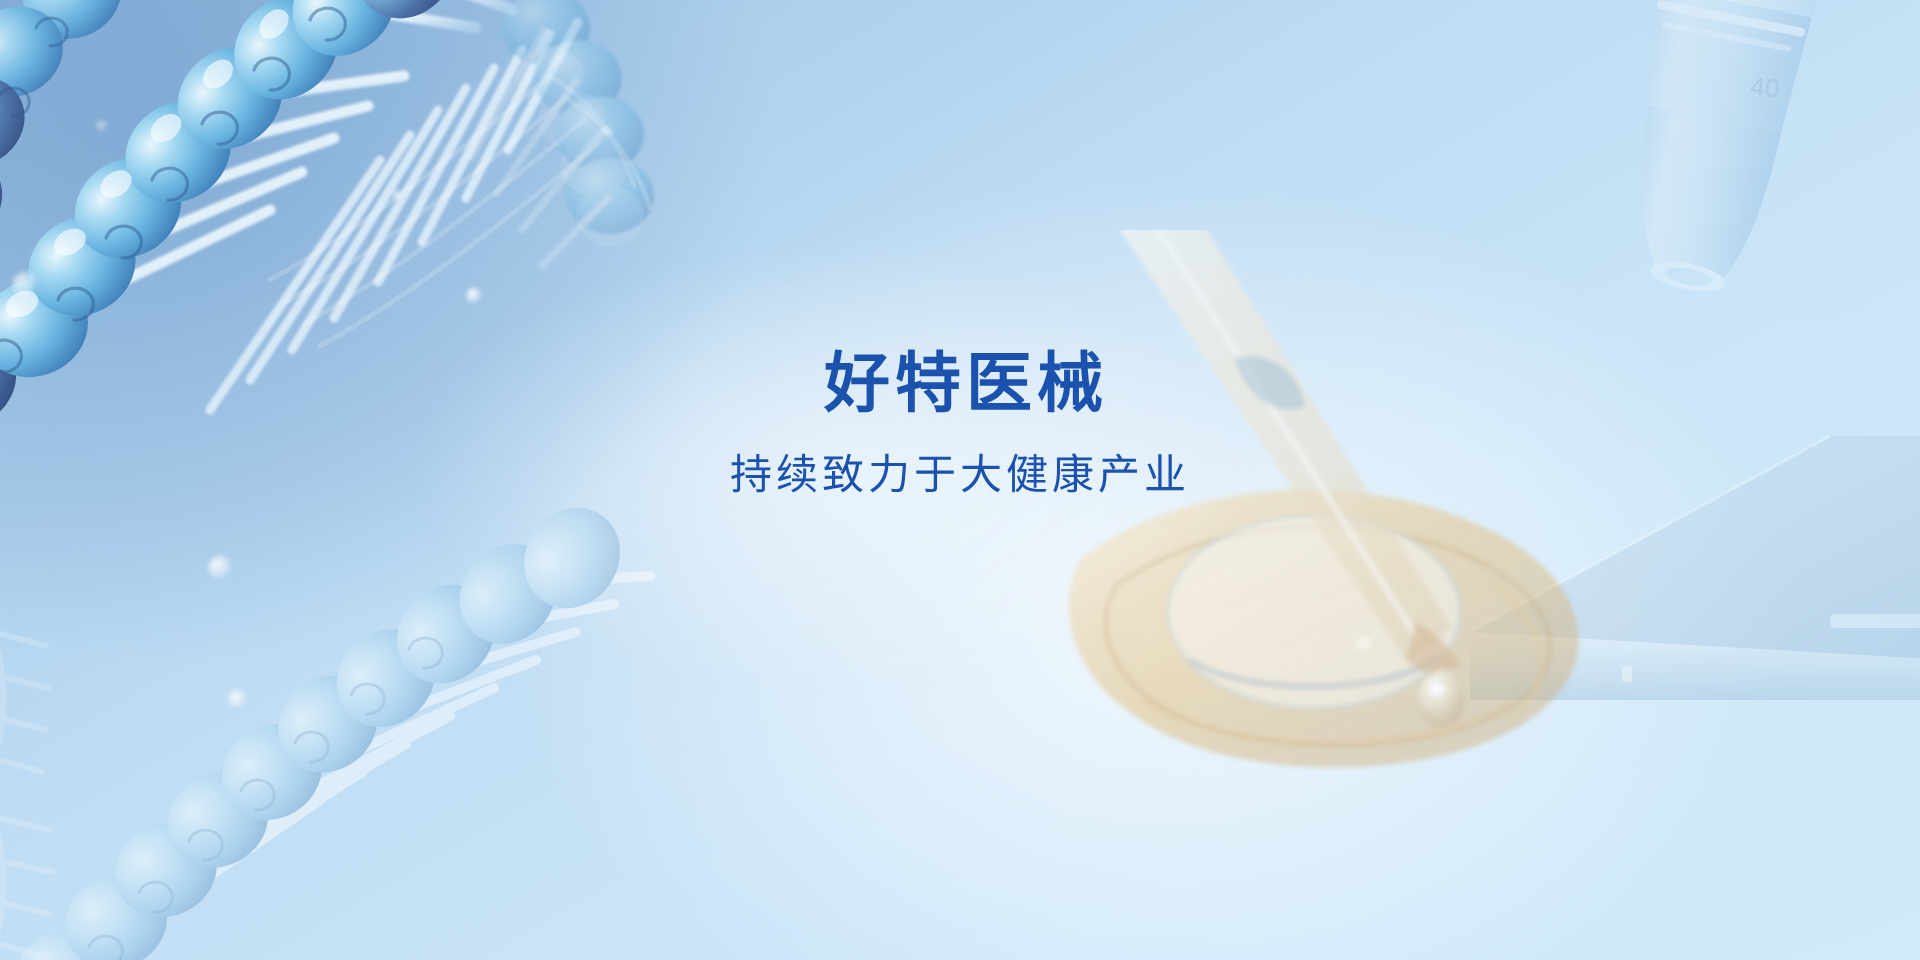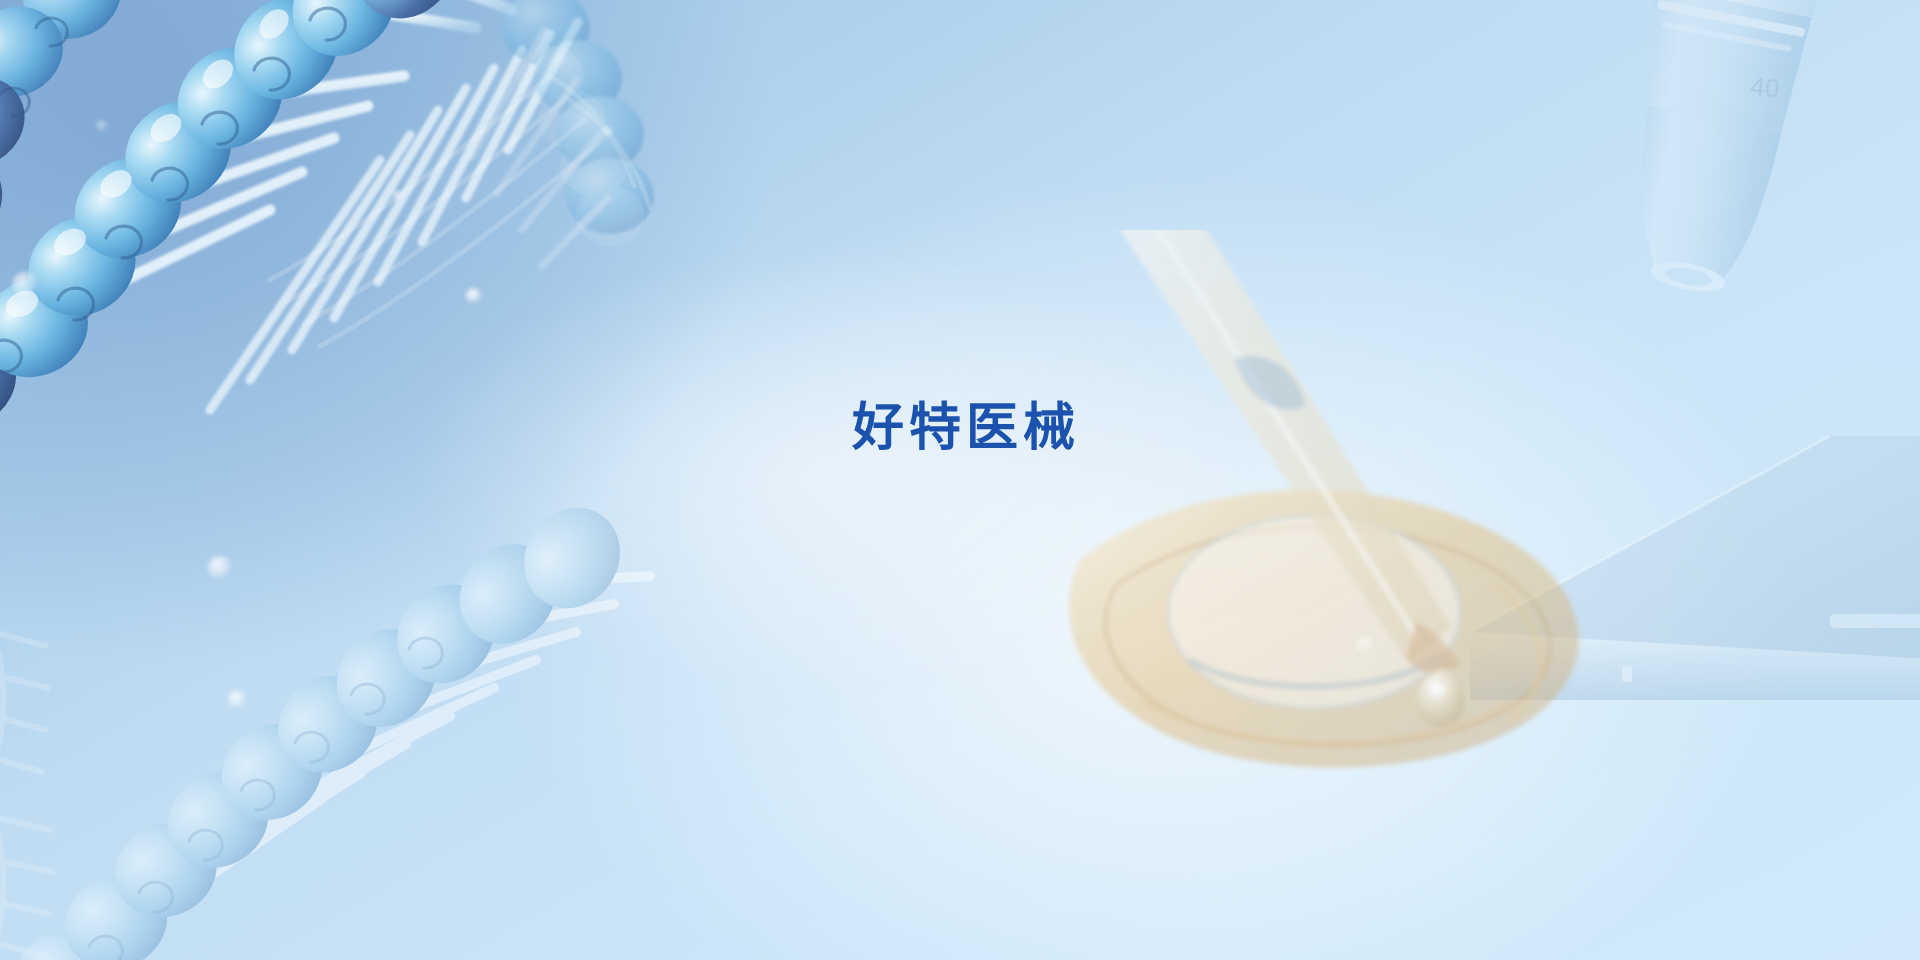--- a/index.html
+++ b/index.html
@@ -59,21 +59,21 @@
     text-align: center;
     z-index: 40;
   }
   #headline-inner {
     transform: translateY(-34px);
     display: flex;
     flex-direction: column;
     align-items: center;
   }
   .ttl-main {
-    font-size: 52px;
+    font-size: 66px;
     font-weight: 700;
     letter-spacing: 5px;
     line-height: 1;
     margin: 0 0 38px 12px;
     white-space: nowrap;
   }
   .ttl-sub {
     font-size: 42px;
     font-weight: 400;
     letter-spacing: 4px;
@@ -391,16 +391,17 @@
     <div class="bokeh" style="left:600px;  top:126px; width:14px; height:14px; opacity:.6;"></div>
     <div class="bokeh" style="left:1356px; top:636px; width:18px; height:18px; opacity:.55;"></div>
     <div class="bokeh" style="left:96px;   top:120px; width:12px; height:12px; opacity:.5;"></div>
   </div>
 
   <div class="layer" style="background: radial-gradient(ellipse 560px 300px at 830px 470px, rgba(255,255,255,0.46) 0%, rgba(255,255,255,0.14) 52%, rgba(255,255,255,0) 76%);"></div>
 
   <div id="headline">
     <div id="headline-inner">
       <h1 class="ttl-main" style="color:#1b52ae;">好特医械</h1>
+      <p class="ttl-sub" style="color:#1b52ae;">持续致力于大健康产业</p>
     </div>
   </div>
 
 </div>
 
 </body></html>

